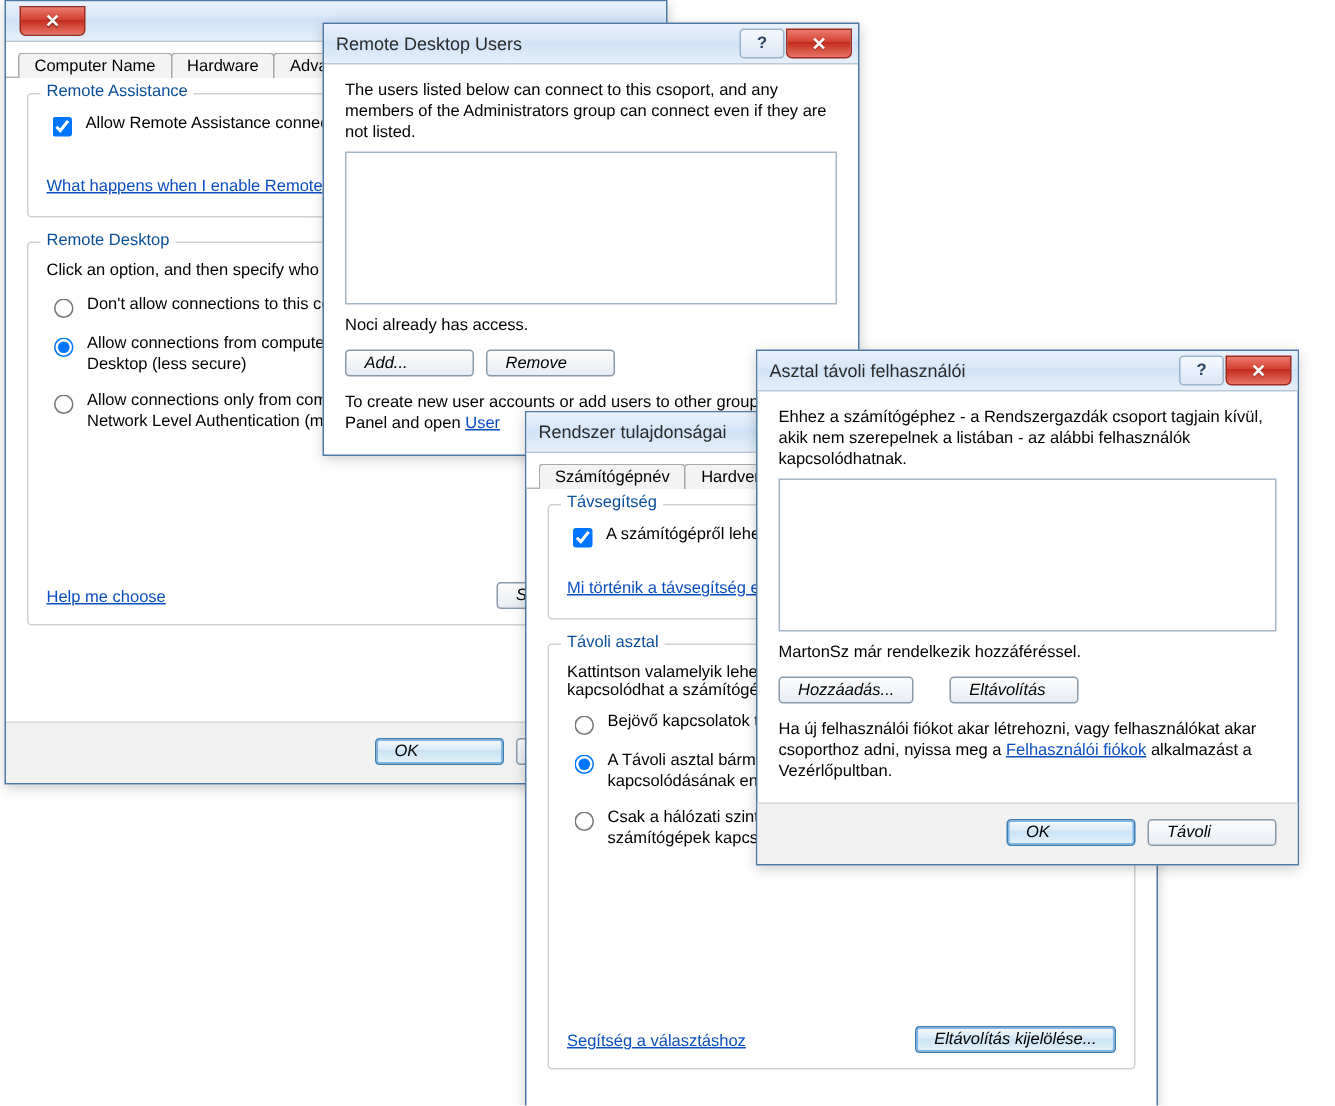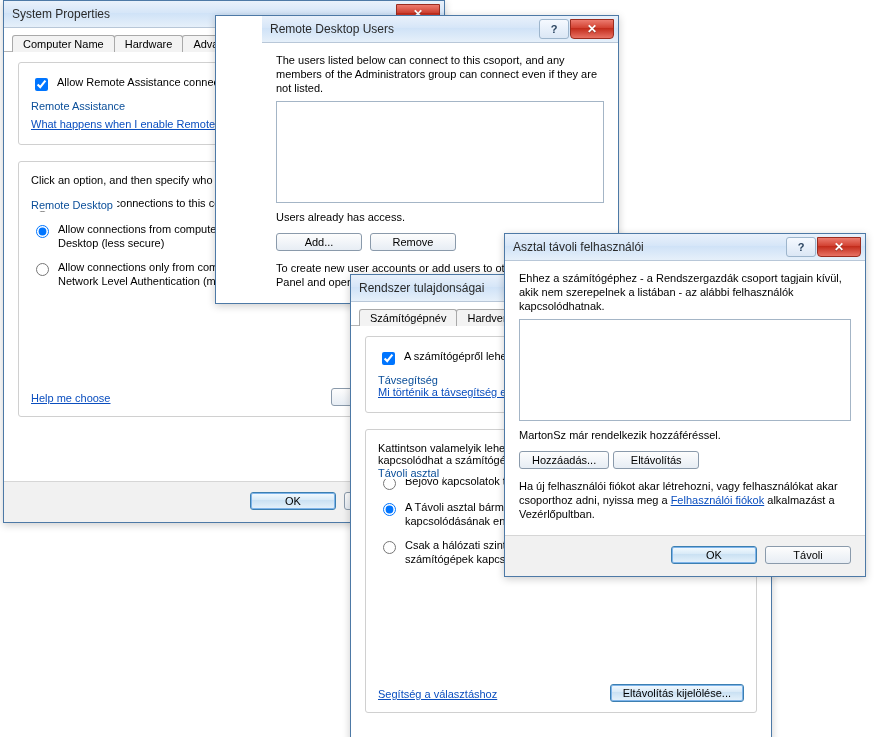--- a/index.html
+++ b/index.html
@@ -83,39 +83,39 @@
     position:relative;
   }
   .group > .legend {
     position:absolute;
     top: -8px;
     left: 8px;
     background:#fff;
     padding: 0 4px;
     color:#0a4e99;
     font-size:11px;
-    margin-top:45px;
   }
   .checkbox-row, .radio-row {
     display:flex; gap:6px; align-items:flex-start;
     line-height:14px;
     margin-bottom:4px;
   }
   .link { color:#0a4ebf; text-decoration:underline; cursor:pointer; }
   .instruct { color:#000; }
 
   .btn {
     border:1px solid #8a9aab;
     border-radius:3px;
     background: linear-gradient(#fdfdfd, #e7edf4);
     padding: 2px 12px;
     font-size:11px;
     min-width:60px;
-    text-align:center;
+    text-align:left;
     cursor:pointer;
+    font-style:italic;
   }
   .btn.default {
     border-color:#3c7fb1;
     box-shadow: 0 0 0 1px #7eb4ea inset;
     background: linear-gradient(#f5fbff,#d7e9f7 45%,#cae1f3 46%,#e6f2fb);
   }
 
   .footer-btns {
     display:flex;
     gap:8px;
@@ -127,33 +127,32 @@
 
   .userlist {
     border:1px solid #a4b5c6;
     background:#fff;
     height:100px;
     margin: 6px 0 8px;
   }
 
   
   .w1 { left:3px; top:0; width:440px; }
-  .w2 { left:215px; top:15px; width:356px;padding-left:46px; }
+  .w2 { left:215px; top:15px; width:356px; }
   .w3 { left:350px; top:274px; width:420px; }
   .w4 { left:504px; top:233px; width:360px; }
 
   .w1 .content { height:405px; }
   .w3 .content { height:396px; }
 </style>
 </head>
 <body>
 
 <div class="window w1">
   <div class="titlebar">
-    <span class="title">System Properties</span>
     <div class="win-btn-group">
       <div class="win-btn close">
           <span class="x">✕</span>
         </div>
     </div>
   </div>
   <div class="tabstrip">
     <div class="tab">Computer Name</div>
     <div class="tab">Hardware</div>
     <div class="tab">Advanced</div>
@@ -205,21 +204,21 @@
           <span>?</span>
         </div>
       <div class="win-btn close">
           <span class="x">✕</span>
         </div>
     </div>
   </div>
   <div class="content">
     <div style="line-height:14px">The users listed below can connect to this csoport, and any members of the Administrators group can connect even if they are not listed.</div>
     <div class="userlist"></div>
-    <div>Users already has access.</div>
+    <div>Noci already has access.</div>
     <div style="display:flex; gap:8px; margin:10px 0 10px;">
       <div class="btn">Add...</div>
       <div class="btn">Remove</div>
     </div>
     <div style="line-height:14px">
       <span>To create new user accounts or add users to other groups,</span>
       <br>
       <span>Panel and open </span>
       <span class="link">User</span>
     </div>
@@ -280,21 +279,21 @@
         </div>
       <div class="win-btn close">
           <span class="x">✕</span>
         </div>
     </div>
   </div>
   <div class="content">
     <div style="line-height:14px">Ehhez a számítógéphez - a Rendszergazdák csoport tagjain kívül, akik nem szerepelnek a listában - az alábbi felhasználók kapcsolódhatnak.</div>
     <div class="userlist"></div>
     <div>MartonSz már rendelkezik hozzáféréssel.</div>
-    <div style="display:flex; gap:4px; margin:10px 0 10px;">
+    <div style="display:flex; gap:24px; margin:10px 0 10px;">
       <div class="btn">Hozzáadás...</div>
       <div class="btn">Eltávolítás</div>
     </div>
     <div style="line-height:14px">
       <span>Ha új felhasználói fiókot akar létrehozni, vagy felhasználókat akar csoporthoz adni, nyissa meg a </span>
       <span class="link">Felhasználói fiókok</span>
       <span> alkalmazást a Vezérlőpultban.</span>
     </div>
   </div>
   <div class="footer-btns">

